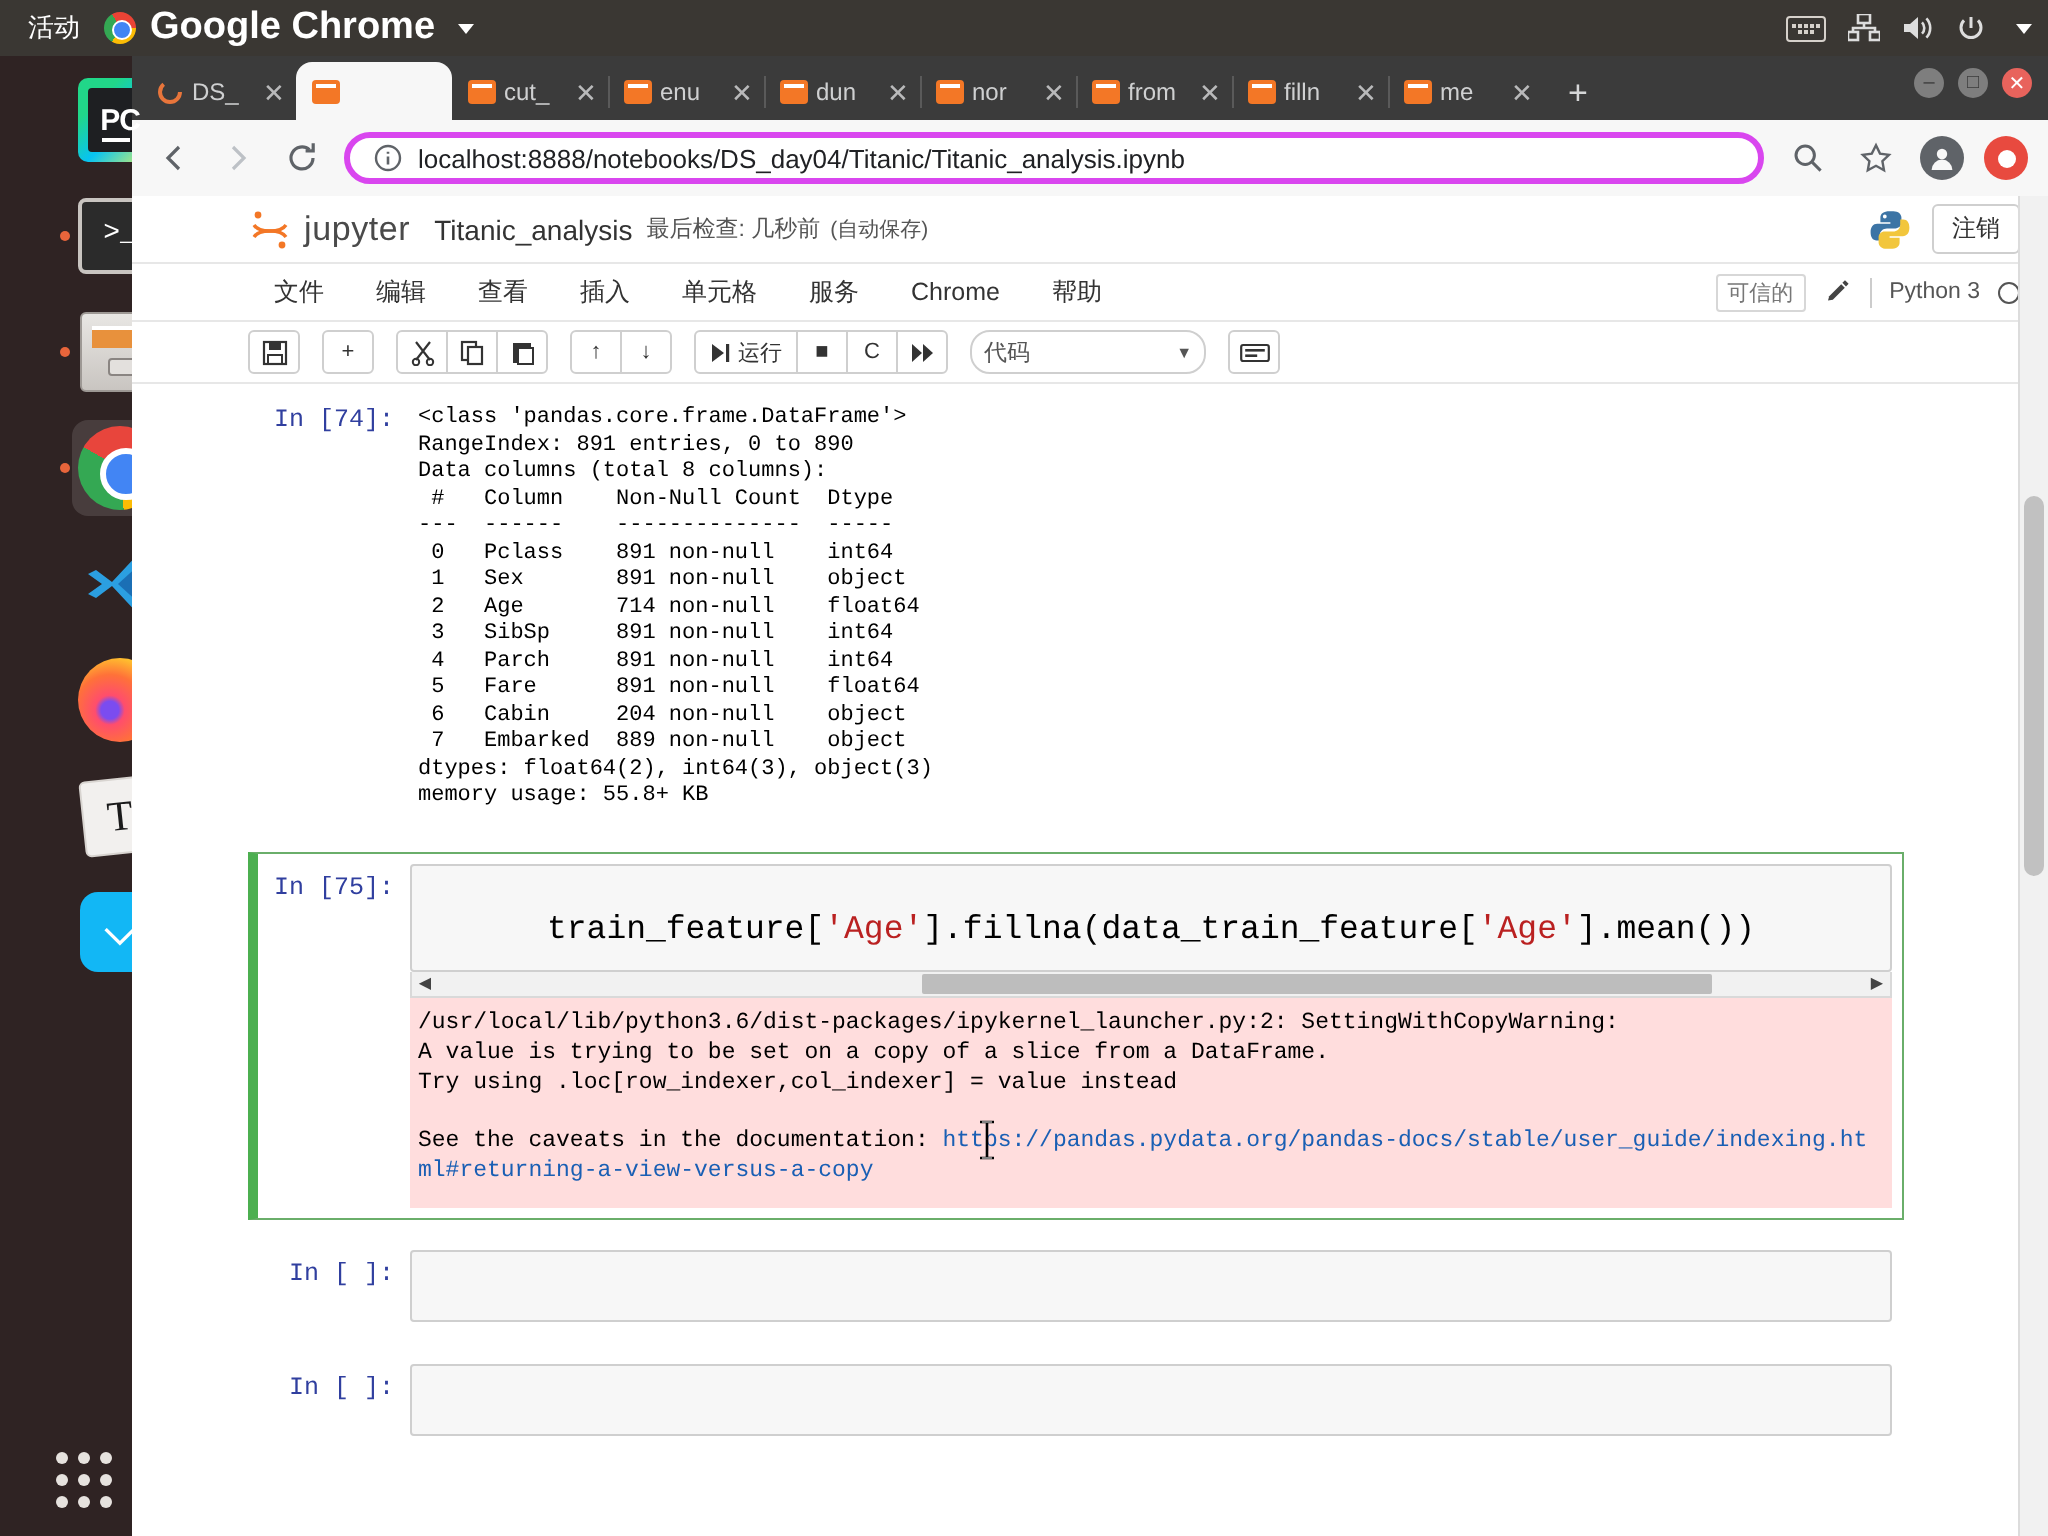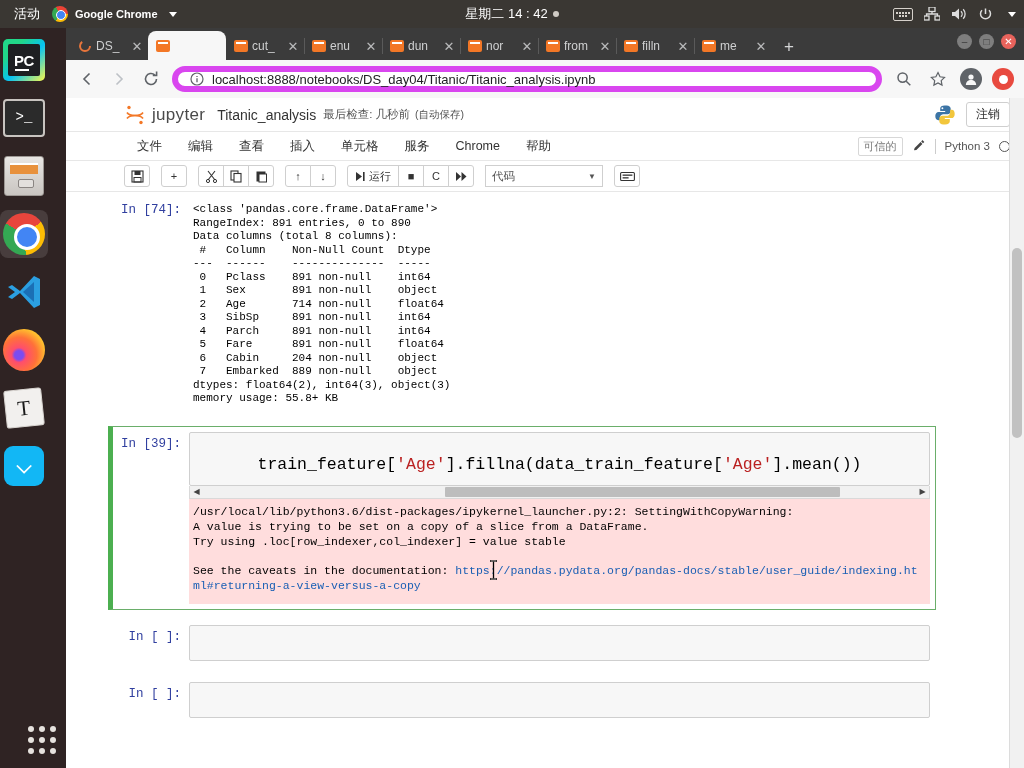--- a/index.html
+++ b/index.html
@@ -12,21 +12,21 @@
   .screen { position: relative; width: 1024px; height: 768px; }
 
   
   .topbar {
     position: absolute; top: 0; left: 0; width: 1024px; height: 28px;
     background: #3a3733; color: #ffffff;
     display: flex; align-items: center;
     font-size: 13px;
   }
   .topbar-activities { padding: 0 12px 0 14px; font-size: 13px; color: #fff; }
-  .topbar-app { display: flex; align-items: center; gap: 7px; font-weight: bold; font-size: 11px; }
+  .topbar-app { display: flex; align-items: center; gap: 7px; font-weight: bold; font-size: 19px; }
   .chrome-mini {
     width: 16px; height: 16px; border-radius: 50%;
     background:
       conic-gradient(from -30deg, #ea4335 0deg 120deg, #fbbc05 120deg 240deg, #34a853 240deg 360deg);
     position: relative; flex: none;
   }
   .chrome-mini::after {
     content: ""; position: absolute; left: 4px; top: 4px; width: 8px; height: 8px;
     border-radius: 50%; background: #4285f4; border: 1.5px solid #fff;
   }
@@ -50,21 +50,21 @@
     display: flex; flex-wrap: wrap; align-content: center; justify-content: center;
     gap: 1px; padding: 1px;
   }
   .kbd-ind i { width: 2px; height: 2px; background: #d6d1cb; display: block; }
   svg.ico { display: block; }
 
   
   .dock {
     position: absolute; left: 0; top: 28px; width: 84px; height: 740px;
     background: #2f2323;
-    display: flex; flex-direction: column; align-items: flex-start;
+    display: flex; flex-direction: column; align-items: flex-end;
     padding-top: 8px;
   }
   .dock-item {
     width: 48px; height: 48px; margin-bottom: 10px;
     border-radius: 8px; position: relative;
     display: flex; align-items: center; justify-content: center;
   }
   .dock-item.active { background: rgba(255,255,255,0.12); }
   .dock-item.running::before {
     content: ""; position: absolute; left: -6px; top: 50%;
@@ -196,21 +196,21 @@
 
   .toolbar-chrome {
     height: 38px; background: #f7f7f7; display: flex; align-items: center;
     padding: 0 10px; gap: 10px;
   }
   .nav-btn { width: 22px; height: 22px; display: flex; align-items: center; justify-content: center; color: #5f6368; }
   .nav-btn.disabled { color: #bdc1c6; }
   .omnibox {
     flex: 1; height: 26px; background: #ffffff; border-radius: 13px;
     display: flex; align-items: center; gap: 8px; padding: 0 12px;
-    font-size: 13px; color: #202124; border: 6px solid #d946ef;
+    font-size: 13px; color: #202124; border: 3px solid #d946ef;
   }
   .omni-url { flex: 1; white-space: nowrap; overflow: hidden; }
   .icon-round {
     width: 24px; height: 24px; display: flex; align-items: center; justify-content: center;
     color: #5f6368;
   }
   .avatar-btn {
     width: 22px; height: 22px; border-radius: 50%; background: #5f6368;
     display: flex; align-items: center; justify-content: center;
   }
@@ -264,30 +264,30 @@
     height: 22px; min-width: 26px; border: 1px solid #cfcfcf; background: #fff;
     display: flex; align-items: center; justify-content: center;
     font-size: 11px; color: #333; margin-left: -1px; padding: 0 4px;
   }
   .tb-btn:first-child { margin-left: 0; border-radius: 3px 0 0 3px; }
   .tb-btn:last-child { border-radius: 0 3px 3px 0; }
   .tb-btn.single { border-radius: 3px; }
   .tb-run { padding: 0 7px; gap: 3px; }
   .tb-select {
     height: 22px; width: 118px; border: 1px solid #cfcfcf; background: #fff;
-    border-radius: 0; font-size: 11.5px; color: #555;
+    border-radius: 10px; font-size: 11.5px; color: #555;
     display: flex; align-items: center; padding: 0 6px; position: relative;
     margin-right: 11px;
   }
   .tb-select .caret { position: absolute; right: 6px; font-size: 8px; color: #555; }
 
   
   .nb-body {
     position: relative; height: 576px; overflow: hidden; background: #fff;
-    padding-left: 42px; padding-right: 18px;
+    padding-left: 58px; padding-right: 18px;
   }
   .nb-inner { width: 828px; position: relative; }
   .cell {
     display: flex; padding: 5px 5px 5px 0; position: relative;
     border: 1px solid transparent; border-left-width: 5px;
   }
   .cell.selected {
     border: 1px solid #6aae6a; border-left: 5px solid #4caf50;
     background: #fff;
   }
@@ -350,24 +350,20 @@
 <body>
 
 <div class="screen">
 
   <div class="topbar">
     <div class="topbar-activities">活动</div>
     <div class="topbar-app">
       <span class="chrome-mini"></span>
       <span>Google Chrome</span>
       <span class="tri-down"></span>
-    </div>
-    <div class="topbar-clock">
-      <span>星期二 14 : 42</span>
-      <span class="clock-dot"></span>
     </div>
     <div class="topbar-right">
       <span class="kbd-ind">
           <i></i>
           <i></i>
           <i></i>
           <i></i>
           <i></i>
           <i></i>
           <i></i>
@@ -676,31 +672,31 @@
  6   Cabin     204 non-null    object 
  7   Embarked  889 non-null    object 
 dtypes: float64(2), int64(3), object(3)
 memory usage: 55.8+ KB</div>
             </div>
           </div>
 
           <div class="cell-spacer"></div>
 
           <div class="cell selected">
-            <div class="prompt">In [39]:</div>
+            <div class="prompt">In [75]:</div>
             <div class="cell-main">
               <div class="input-area tall"><span>train_feature[</span><span class="tok-str">'Age'</span><span>].fillna(data_train_feature[</span><span class="tok-str">'Age'</span><span>].mean())</span></div>
               <div class="hscroll">
                 <span class="arr l">◀</span>
                 <span class="thumb"></span>
                 <span class="arr r">▶</span>
               </div>
               <div class="out-warn"><span>/usr/local/lib/python3.6/dist-packages/ipykernel_launcher.py:2: SettingWithCopyWarning: </span>
 <span>A value is trying to be set on a copy of a slice from a DataFrame.</span>
-<span>Try using .loc[row_indexer,col_indexer] = value stable</span>
+<span>Try using .loc[row_indexer,col_indexer] = value instead</span>
 
 <span>See the caveats in the documentation: </span><a>https://pandas.pydata.org/pandas-docs/stable/user_guide/indexing.html#returning-a-view-versus-a-copy</a></div>
             </div>
           </div>
 
           <div class="cell-spacer"></div>
 
           <div class="cell">
             <div class="prompt">In [ ]:</div>
             <div class="cell-main">

